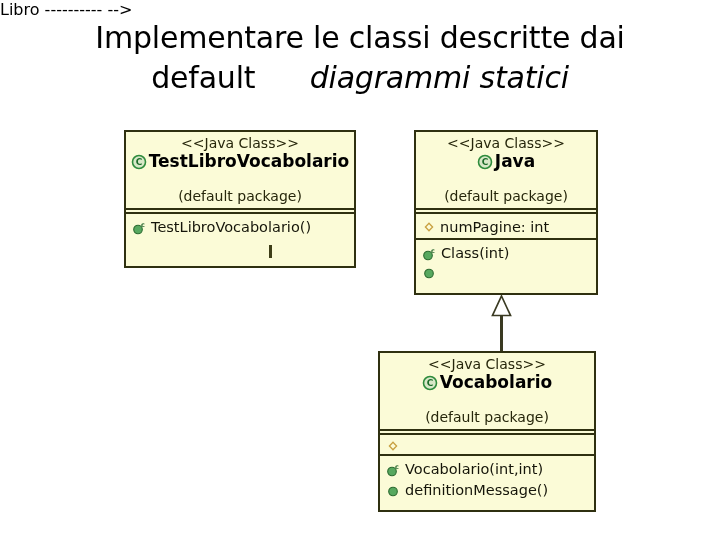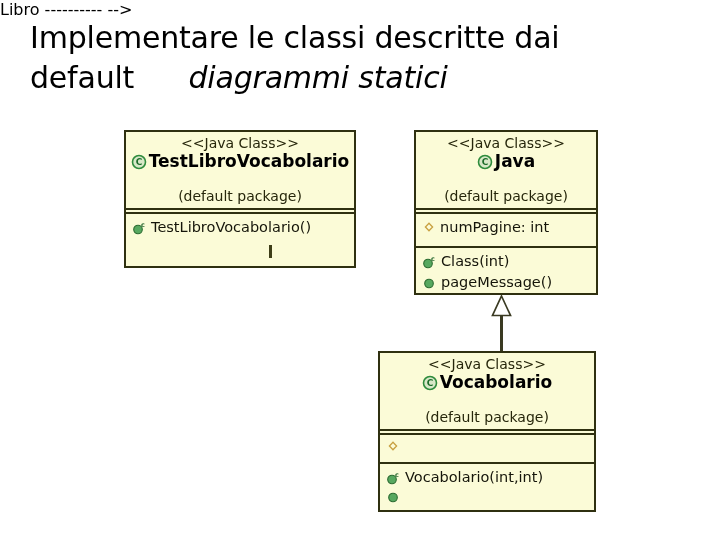--- a/index.html
+++ b/index.html
@@ -14,20 +14,21 @@
     overflow: hidden;
     position: relative;
   }
 
   
   #slide-title {
     position: absolute;
     left: 30px;
     top: 18px;
     width: 660px;
+    text-align: center;
     font-size: 30px;
     line-height: 1.34;
     color: #000000;
     font-family: "DejaVu Sans", sans-serif;
     letter-spacing: -0.2px;
   }
   #slide-title .title-line {
     display: block;
     white-space: nowrap;
   }
@@ -50,21 +51,21 @@
     position: absolute;
     box-sizing: border-box;
     background: #fbfbd7;
     border: 2px solid #2f3010;
     font-family: "DejaVu Sans", sans-serif;
     color: #1a1a00;
   }
 
   .compartment {
     box-sizing: border-box;
-    padding: 3px 5px 8px 5px;
+    padding: 3px 5px 0 5px;
   }
   .compartment + .compartment {
     border-top: 2px solid #2f3010;
   }
   
   .compartment.double-top {
     border-top: 2px solid #2f3010;
     box-shadow: inset 0 2px 0 0 #fbfbd7, inset 0 4px 0 0 #2f3010;
     padding-top: 7px;
   }
@@ -210,21 +211,20 @@
           </svg>
         </span>
         <span>Class(int)</span>
       </div>
       <div class="member-row">
         <span class="icon icon-method">
           <svg viewBox="0 0 15 15" width="15" height="15">
             <circle cx="7" cy="8.5" r="4.3" fill="#57a85f" stroke="#2b6b31" stroke-width="1.1"></circle>
           </svg>
         </span>
-        <span>pageMessage()</span>
       </div>
     </div>
   </div>
 
    Libro ---------- --&gt;
   <div class="generalization" style="left:486px; top:295px; width:30px; height:56px;">
     <div class="gen-triangle" style="left:5px; top:0px;">
       <svg width="21" height="22" viewBox="0 0 21 22">
         <polygon points="10.5,1 19.5,20.5 1.5,20.5" fill="#ffffff" stroke="#3a3a22" stroke-width="1.7"></polygon>
       </svg>
@@ -265,17 +265,18 @@
           </svg>
         </span>
         <span>Vocabolario(int,int)</span>
       </div>
       <div class="member-row">
         <span class="icon icon-method">
           <svg viewBox="0 0 15 15" width="15" height="15">
             <circle cx="7" cy="8.5" r="4.3" fill="#57a85f" stroke="#2b6b31" stroke-width="1.1"></circle>
           </svg>
         </span>
+        <span>definitionMessage()</span>
       </div>
     </div>
   </div>
 
 </div>
 
 </body></html>

